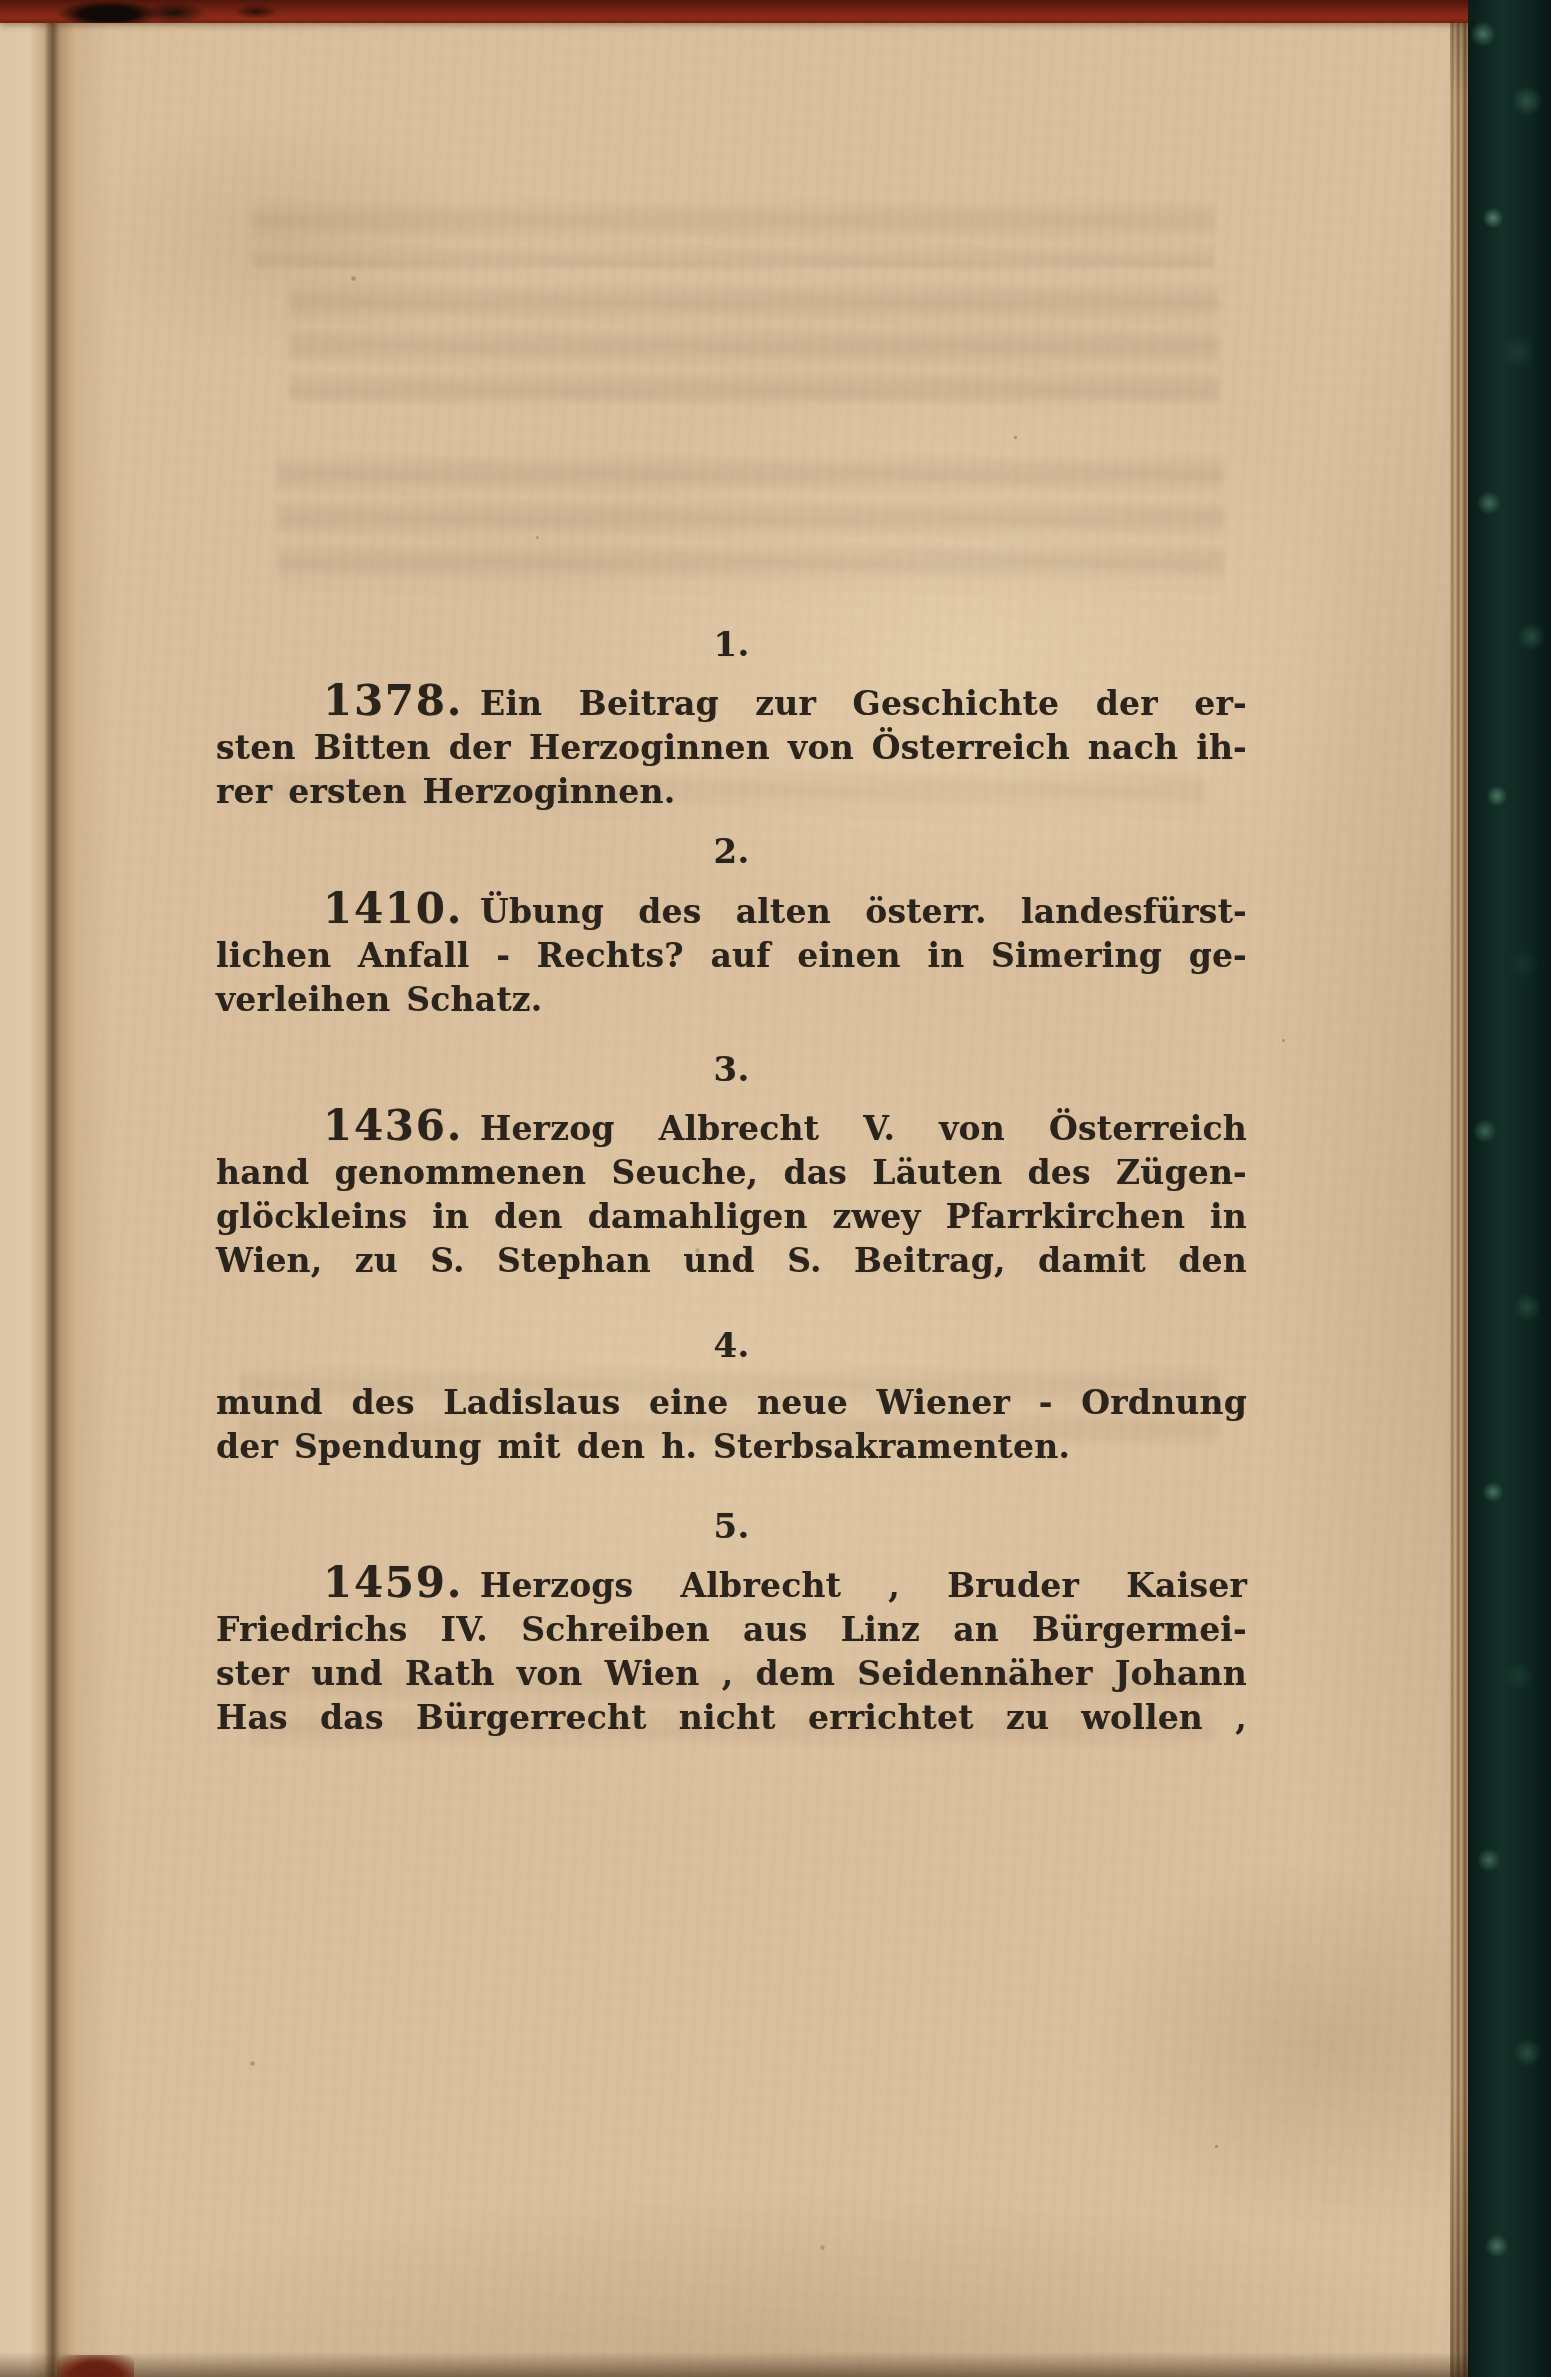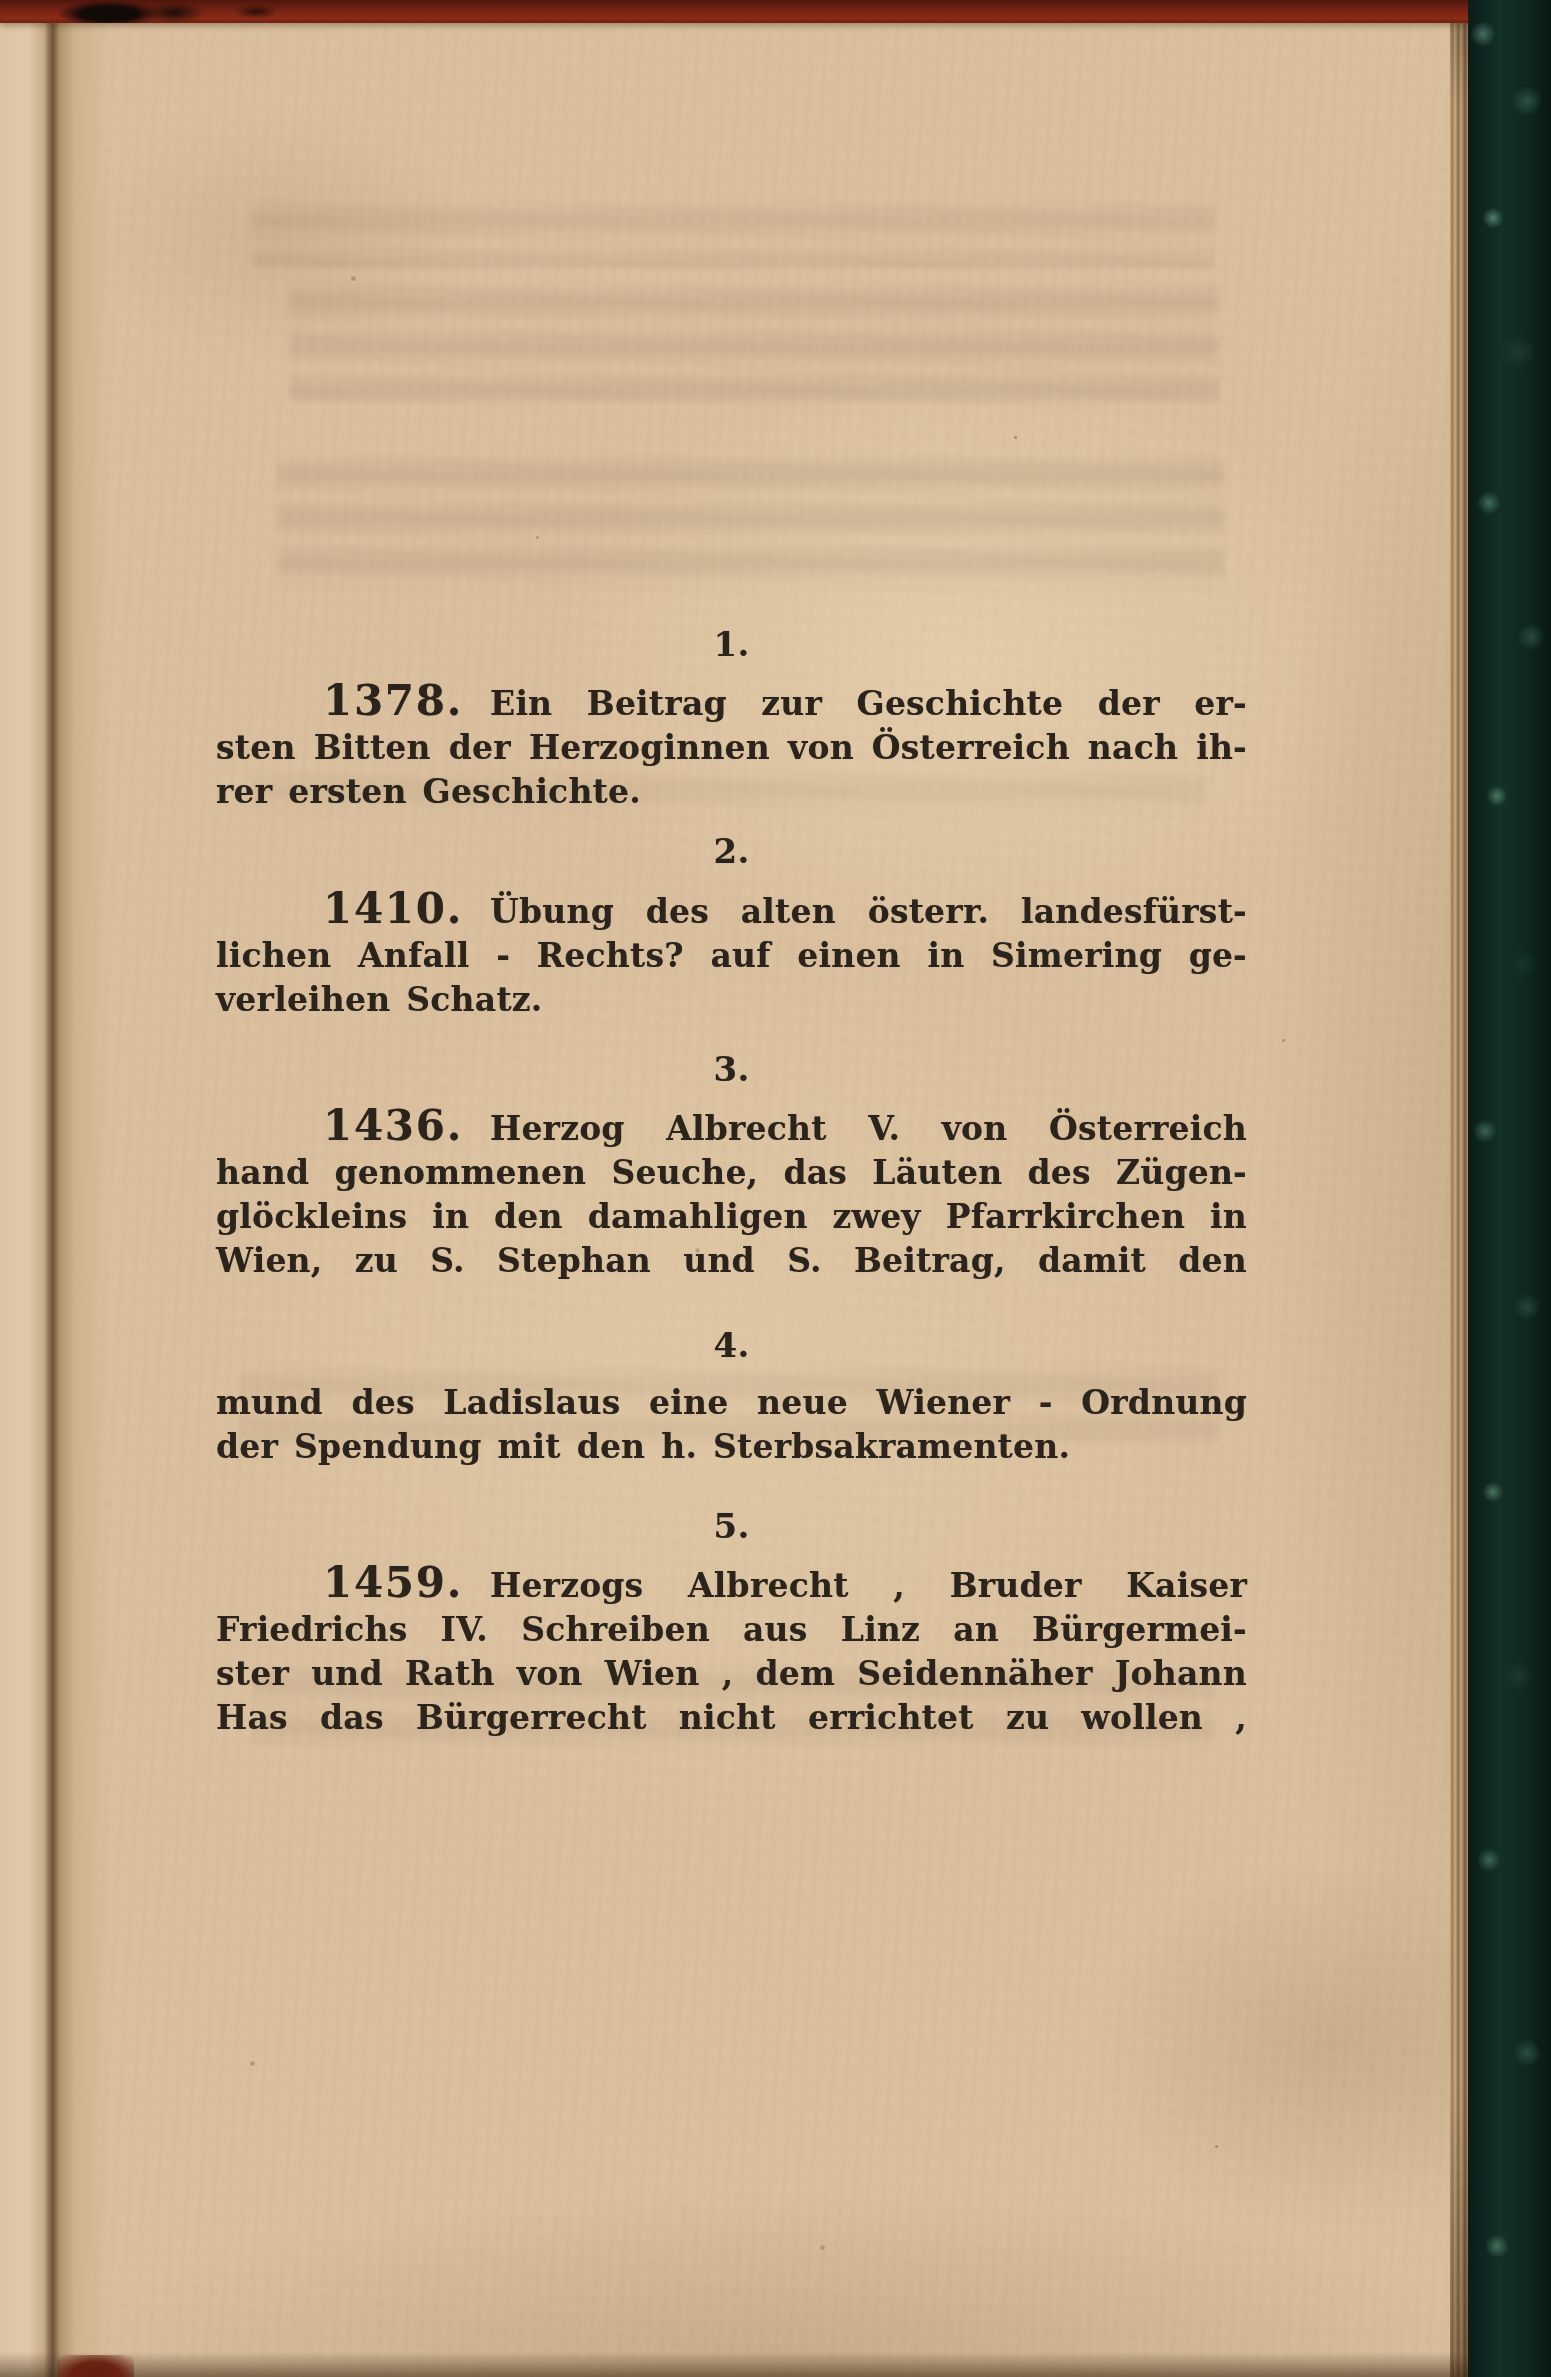--- a/index.html
+++ b/index.html
@@ -143,21 +143,21 @@
     text-align-last:justify;
     text-justify:inter-word;
     white-space:nowrap;
   }
   .line.end { text-align-last:left; }
   .line.first { text-indent:107px; white-space:normal; }
   .year {
     font-size:42px;
     line-height:44px;
     letter-spacing:1.7px;
-    margin-right:27px;
+    margin-right:17px;
   }
 </style>
 </head>
 <body>
 
 <div class="paper"></div>
 <div class="grain"></div>
 <div class="specks"></div>
 
 <div class="bleed b1"></div>
@@ -168,21 +168,21 @@
 <div class="bleed b6"></div>
 
 <div class="left-edge"></div>
 
 <main class="content">
 
   <div class="section-num n1">1.</div>
   <section class="entry">
     <div class="line first"><span class="year">1378.</span><span>Ein Beitrag zur Geschichte der er-</span></div>
     <div class="line">sten Bitten der Herzoginnen von Österreich nach ih-</div>
-    <div class="line end">rer ersten Geschichte.</div>
+    <div class="line end">rer ersten Herzoginnen.</div>
   </section>
 
   <div class="section-num n2">2.</div>
   <section class="entry">
     <div class="line first"><span class="year">1410.</span><span>Übung des alten österr. landesfürst-</span></div>
     <div class="line">lichen Anfall - Rechts? auf einen in Simering ge-</div>
     <div class="line end">verleihen Schatz.</div>
   </section>
 
   <div class="section-num n3">3.</div>

